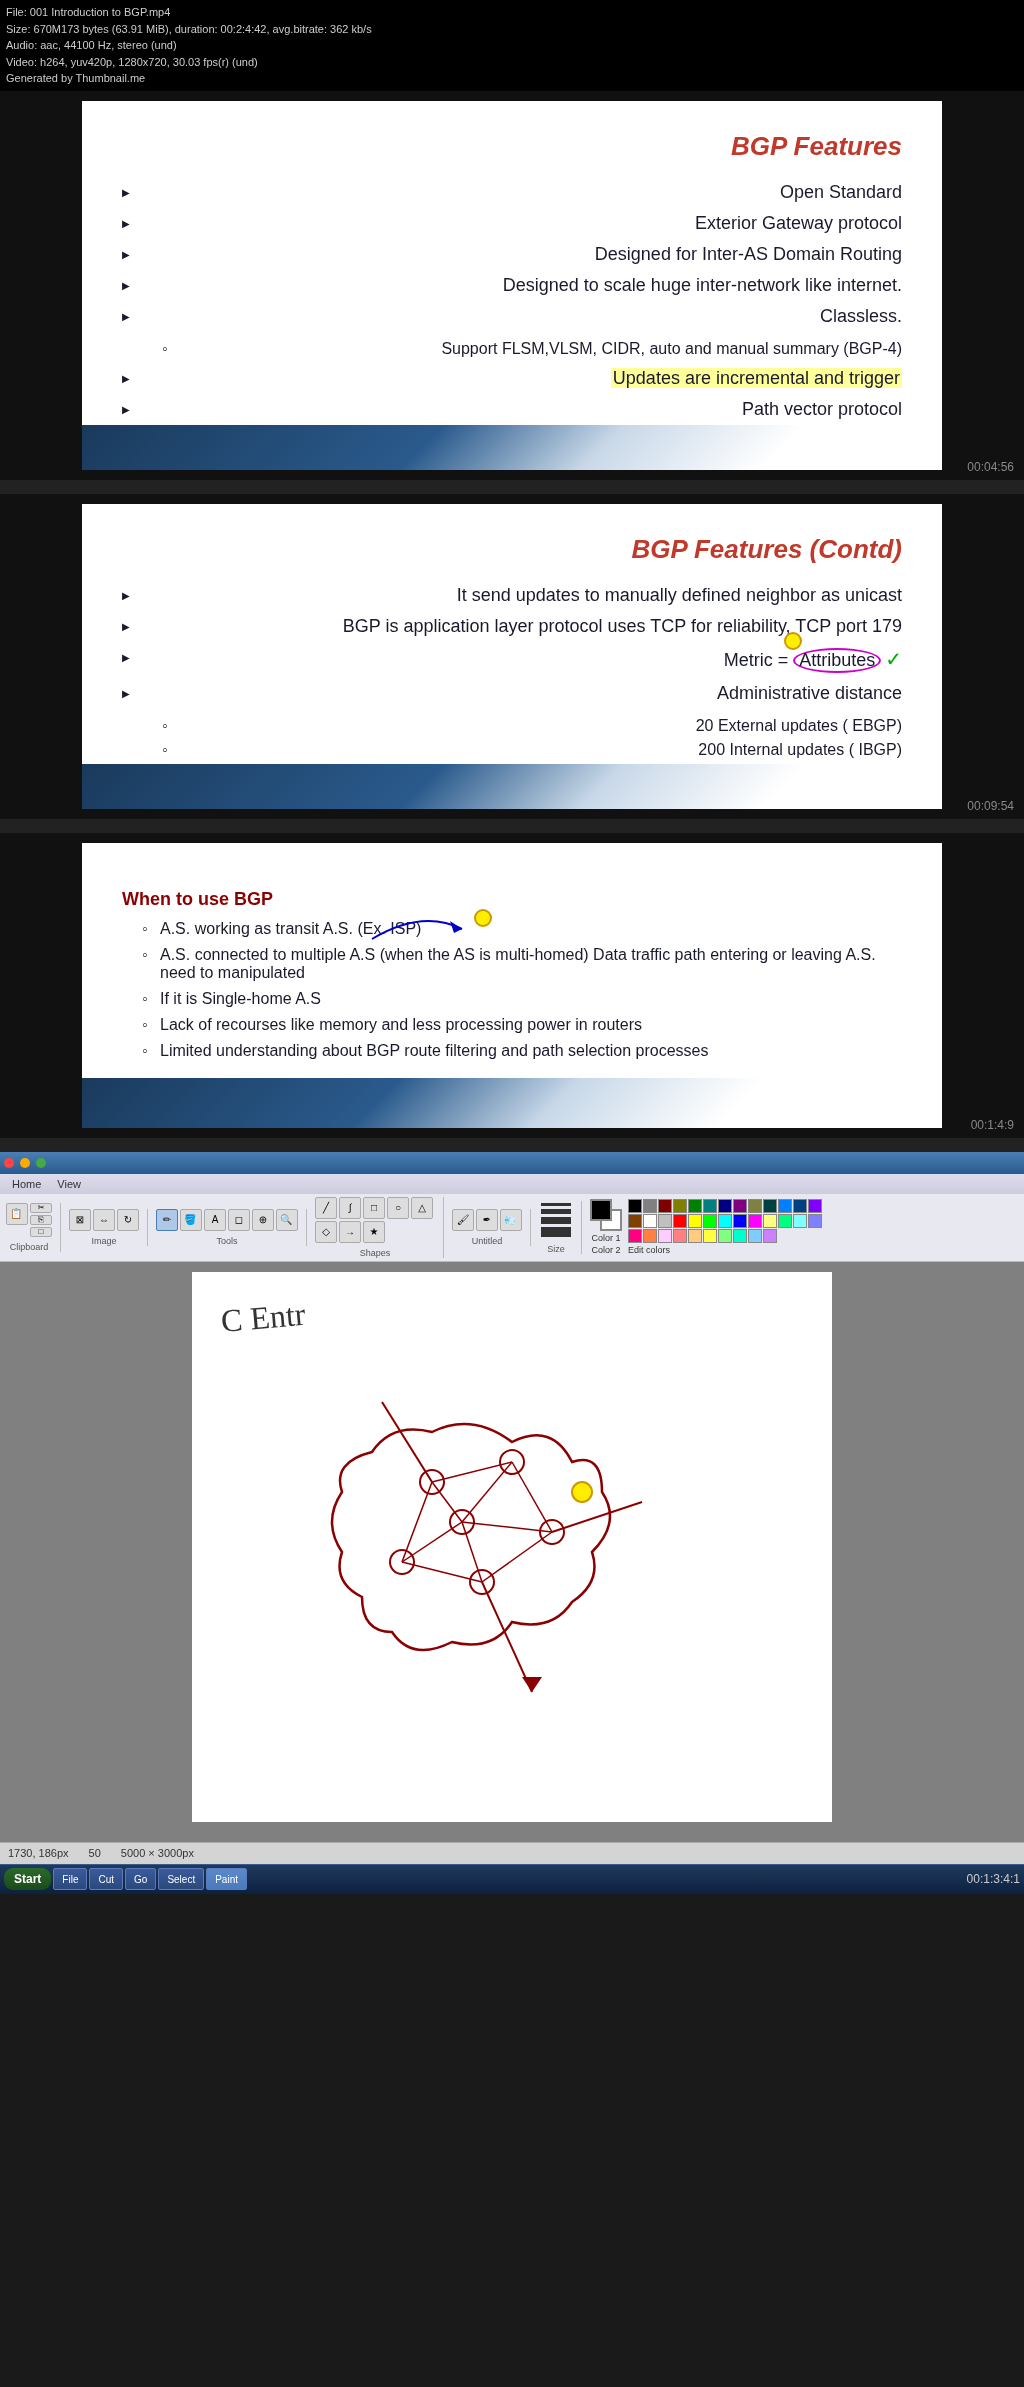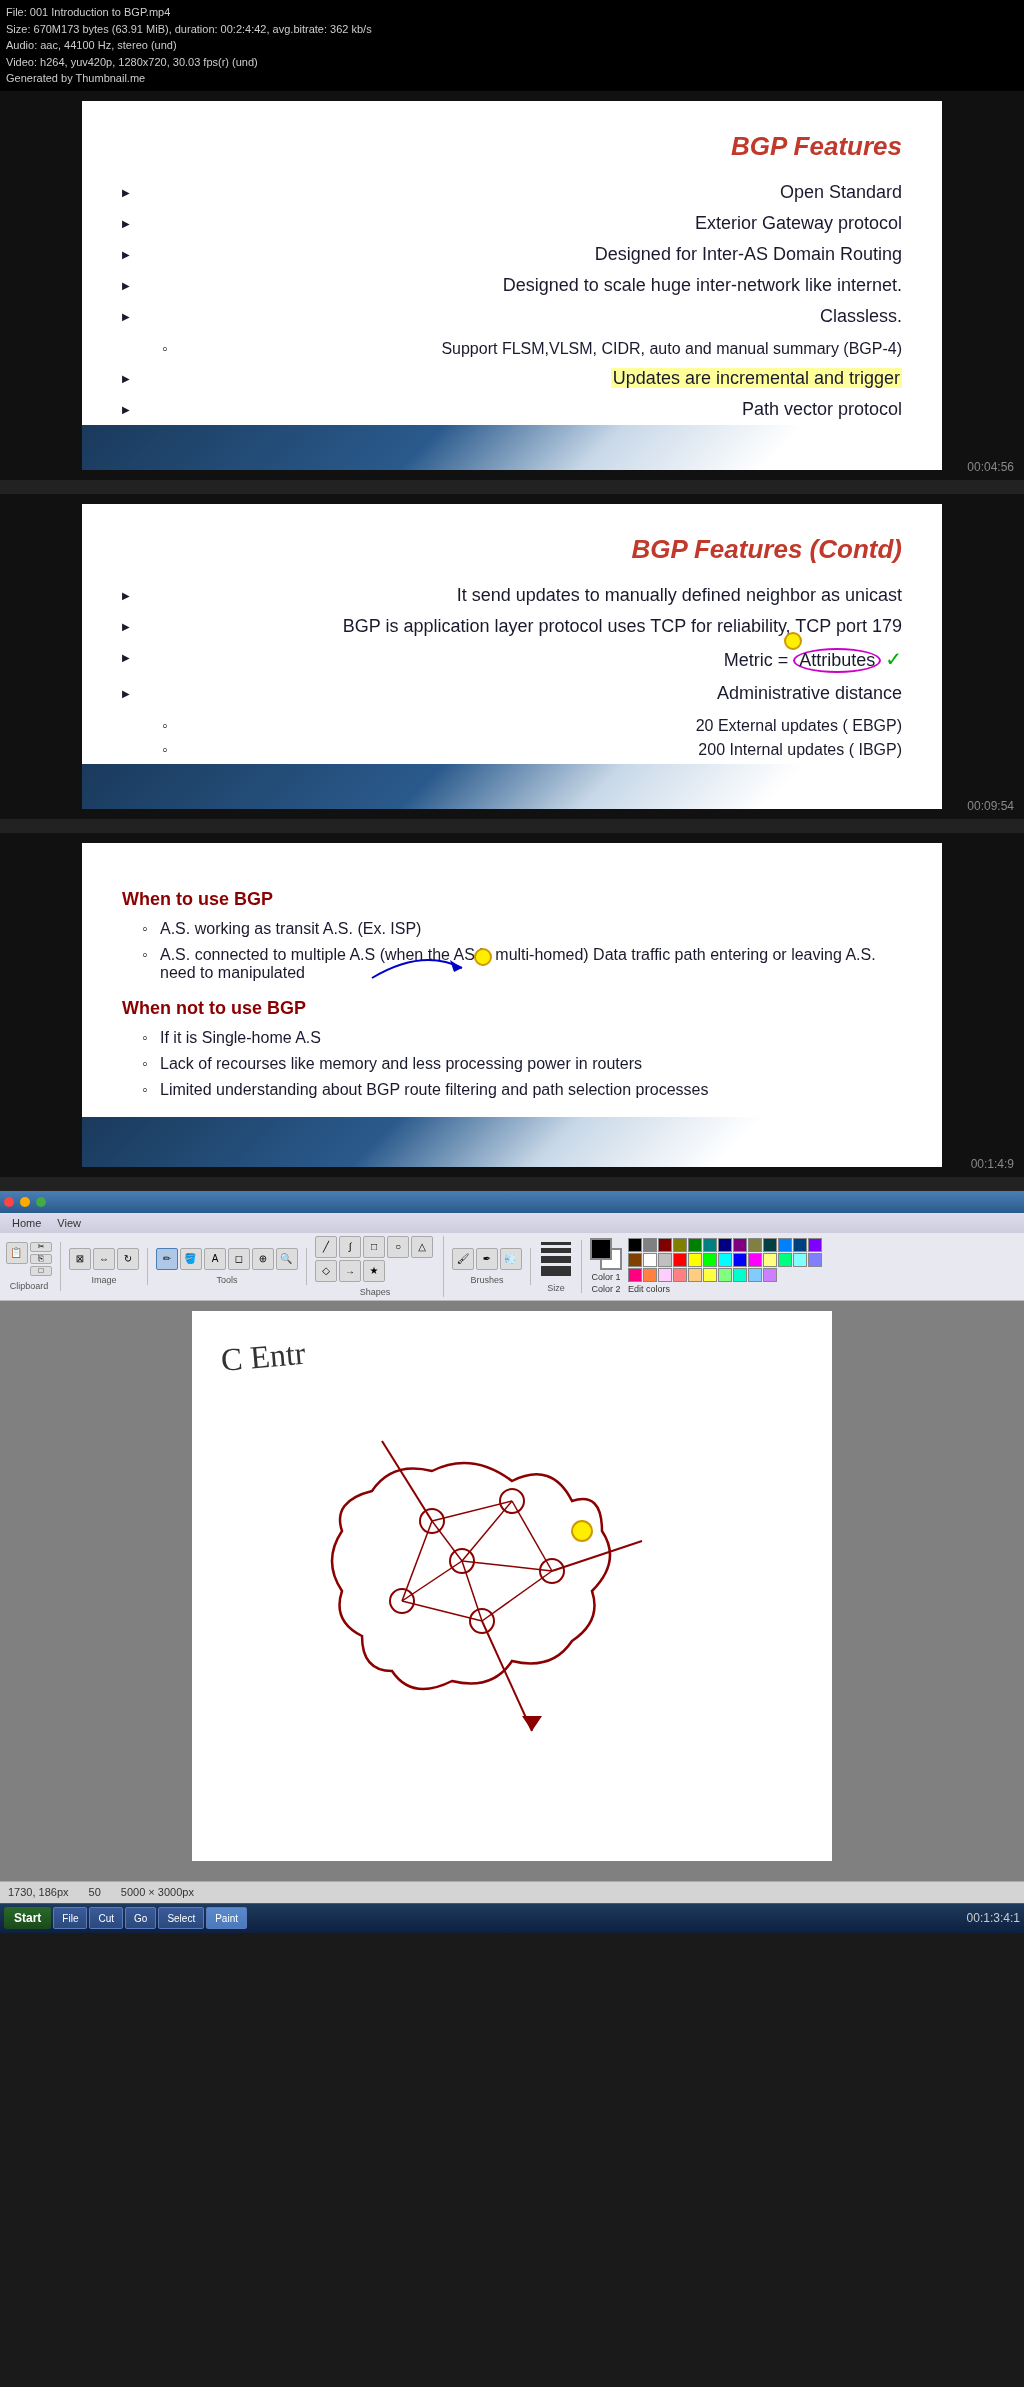--- a/index.html
+++ b/index.html
@@ -340,21 +340,21 @@
       gap: 2px;
       border-top: 1px solid #3a5a8c;
     }
 
     .taskbar-start {
       background: linear-gradient(to bottom, #2a6a2a, #1a4a1a);
       color: #fff;
       font-size: 12px;
       font-weight: bold;
       padding: 2px 10px;
-      border-radius: 3px;
+      border-radius: 9px;
       height: 22px;
       display: flex;
       align-items: center;
     }
 
     .taskbar-apps {
       display: flex;
       gap: 2px;
       flex: 1;
     }
@@ -507,21 +507,20 @@
     </ul>
 
     <div class="slide3-annotation">
       <svg width="120" height="50">
         <path d="M 10 40 Q 60 10 100 30" stroke="#0000cc" stroke-width="2" fill="none"></path>
         <polygon points="100,30 88,22 92,34" fill="#0000cc"></polygon>
       </svg>
       <span class="yellow-dot" style="position:absolute; top:10px; right:-10px;"></span>
     </div>
 
-    <div class="section-heading">When not to use BGP</div>
     <ul class="small-bullet-list">
       <li>
         <span>If it is Single-home A.S</span>
       </li>
       <li>
         <span>Lack of recourses like memory and less processing  power in routers</span>
       </li>
       <li>
         <span>Limited understanding  about BGP route filtering and  path selection processes</span>
       </li>
@@ -593,21 +592,21 @@
       </div>
       <div class="tool-group-label">Shapes</div>
     </div>
 
     <div class="tool-group">
       <div class="tool-buttons">
         <div class="tool-btn">🖌</div>
         <div class="tool-btn">✒</div>
         <div class="tool-btn">💨</div>
       </div>
-      <div class="tool-group-label">Brushes</div>
+      <div class="tool-group-label">Untitled</div>
     </div>
 
     <div class="tool-group">
       <div style="display:flex; flex-direction:column; gap:3px; padding:2px;">
         <div style="width:30px; height:3px; background:#333;"></div>
         <div style="width:30px; height:5px; background:#333;"></div>
         <div style="width:30px; height:7px; background:#333;"></div>
         <div style="width:30px; height:10px; background:#333;"></div>
       </div>
       <div class="tool-group-label">Size</div>

